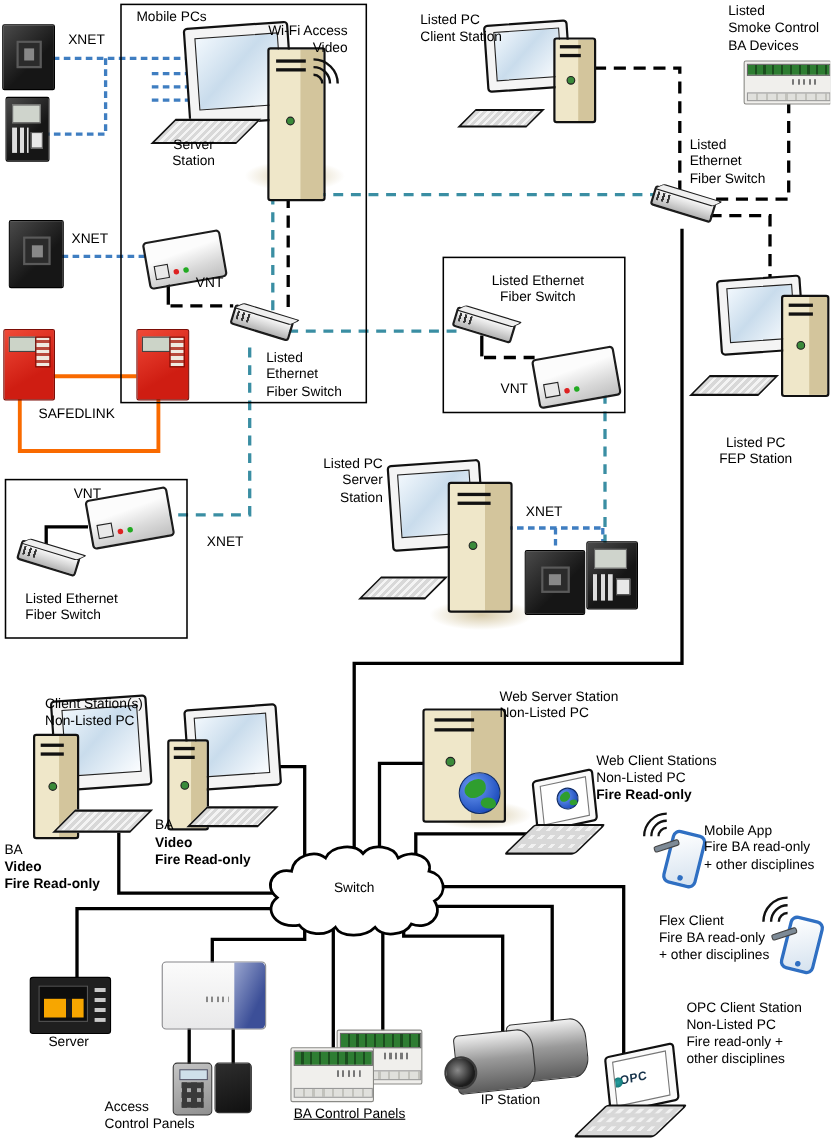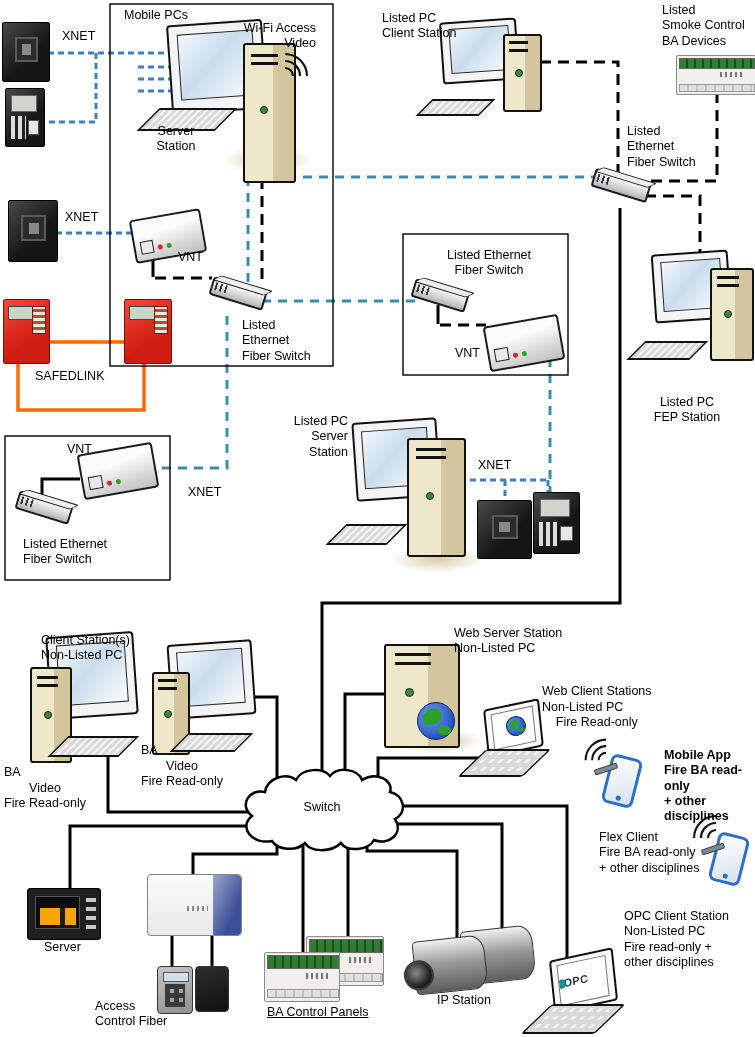--- a/index.html
+++ b/index.html
@@ -1,21 +1,21 @@
 <!DOCTYPE html>
 <html><head>
 <meta charset="utf-8">
 <style>
   html,body{margin:0;padding:0;background:#fff;}
   #diagram{position:relative;width:755px;height:1037px;background:#fff;overflow:hidden;
            font-family:"Liberation Sans",sans-serif;}
   #lines{position:absolute;left:0;top:0;pointer-events:none;}
   .lbl{position:absolute;font-size:12.5px;line-height:1.22;color:#000;white-space:pre-line;}
   .lbl span{display:block;}
-  .b{font-weight:normal;text-align:center;}
+  .b{font-weight:bold;}
   .ra{text-align:right;}
   .ca{text-align:center;}
   .dev{position:absolute;}
 
   
   .blackpanel{background:linear-gradient(135deg,#4a4a4a,#161616 60%);border:1px solid #000;border-radius:2px;}
   .blackpanel .scr{position:absolute;left:26%;top:24%;width:42%;height:36%;border:2px solid #5a5a5a;background:#2b2b2b;}
   .blackpanel .scr i{position:absolute;left:25%;top:25%;width:50%;height:50%;background:#888;display:block;}
   .bp2 .scr{left:14%;top:10%;width:62%;height:26%;background:#cfd4cc;border:1px solid #666;}
   .bp2 .keys{position:absolute;left:12%;top:48%;width:40%;height:40%;
@@ -449,30 +449,30 @@
   </div>
   <div class="lbl" style="left:141px;top:728px;">
     <span>BA</span><span class="b">Video</span><span class="b">Fire Read-only</span>
   </div>
 
   <div class="lbl" style="left:454px;top:626px;">Web Server Station
 Non-Listed PC</div>
   <div class="lbl" style="left:542px;top:669px;">
     <span>Web Client Stations</span><span>Non-Listed PC</span><span class="b">Fire Read-only</span>
   </div>
-  <div class="lbl" style="left:664px;top:748px;font-weight:bold;">Mobile App
+  <div class="lbl" style="left:640px;top:748px;">Mobile App
 Fire BA read-only
 + other disciplines</div>
   <div class="lbl" style="left:599px;top:830px;">Flex Client
 Fire BA read-only
 + other disciplines</div>
   <div class="lbl" style="left:624px;top:909px;">OPC Client Station
 Non-Listed PC
 Fire read-only +
 other disciplines</div>
   <div class="lbl ca" style="left:282px;top:800px;width:80px;">Switch</div>
   <div class="lbl" style="left:44px;top:940px;">Server</div>
   <div class="lbl" style="left:95px;top:999px;">Access
-Control Fiber</div>
+Control Panels</div>
   <div class="lbl" style="left:267px;top:1005px;text-decoration:underline;">BA Control Panels</div>
   <div class="lbl" style="left:437px;top:993px;">IP Station</div>
 
 </div>
 
 </body></html>

